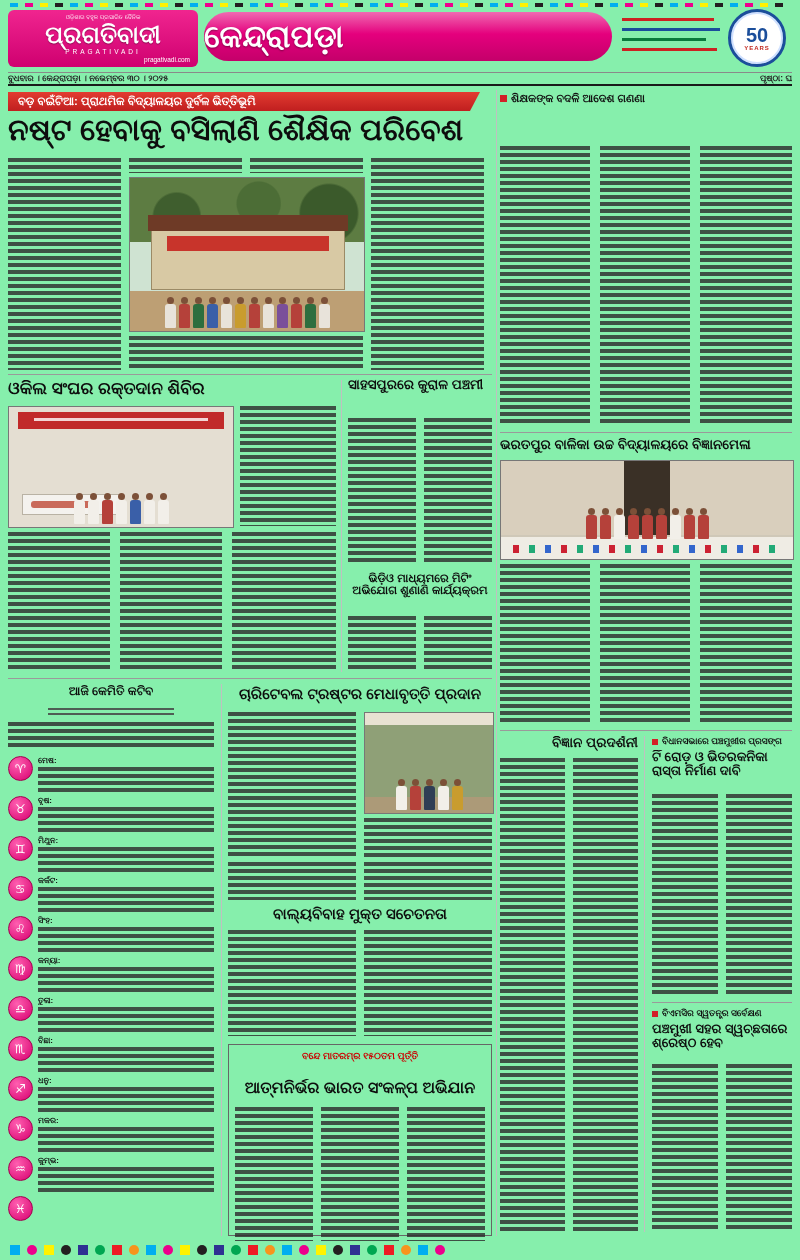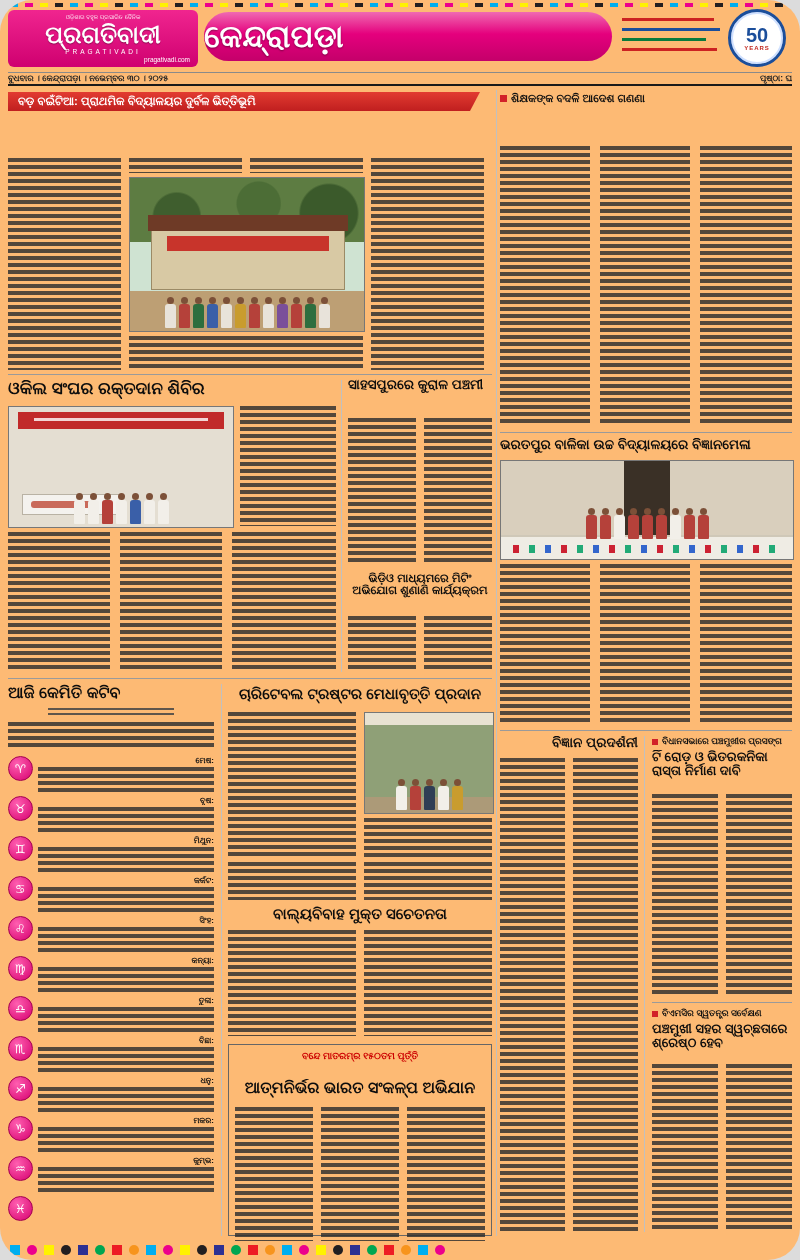--- a/index.html
+++ b/index.html
@@ -1,17 +1,17 @@
 <!DOCTYPE html>
 <html><head>
 <meta charset="utf-8">
 <style>
   html,body{margin:0;padding:0;background:#dcdcdc;}
-  #page{position:relative;width:800px;height:1260px;margin:0 auto;background:#fdba74;
-        font-family:"Liberation Sans","DejaVu Sans",sans-serif;overflow:hidden;border-radius:32px;}
+  #page{position:relative;width:800px;height:1260px;margin:0 auto;background:#86efac;
+        font-family:"Liberation Sans","DejaVu Sans",sans-serif;overflow:hidden;}
   .abs{position:absolute;box-sizing:border-box;}
   .clip{overflow:hidden;}
 
   
   .sim{background-image:repeating-linear-gradient(to bottom,#2e2e2e 0px,#2e2e2e 4px,transparent 4px,transparent 7px);opacity:.82;}
   .sim-s{background-image:repeating-linear-gradient(to bottom,#444 0px,#444 2.5px,transparent 2.5px,transparent 5px);opacity:.85;}
   .sim-red{background-image:repeating-linear-gradient(to bottom,#c22 0px,#c22 3px,transparent 3px,transparent 6px);}
   .sim-blue{background-image:repeating-linear-gradient(to bottom,#1b4e9b 0px,#1b4e9b 3px,transparent 3px,transparent 6px);}
   .sim-green{background-image:repeating-linear-gradient(to bottom,#0a7a3c 0px,#0a7a3c 3px,transparent 3px,transparent 6px);}
 
@@ -73,28 +73,28 @@
   .scienceph .table{position:absolute;left:0;bottom:0;right:0;height:22%;background:#efece4;
     border-top:2px solid #cfc8b8;}
   .scienceph .items{position:absolute;left:4%;bottom:6%;width:92%;height:8%;
     background:repeating-linear-gradient(90deg,#c23 0 6px,transparent 6px 16px,#2a7 16px 22px,transparent 22px 32px,#36c 32px 38px,transparent 38px 48px);}
 
   .scholarph{background:#8fa077;}
   .scholarph .strip{position:absolute;left:0;top:0;right:0;height:12%;background:#e8e2d2;}
   .scholarph .floor{position:absolute;left:0;bottom:0;right:0;height:16%;background:#ac9a78;}
 
   
-  .h-title{font-size:16px;font-weight:bold;color:#0d0d0d;overflow:hidden;}
+  .h-title{font-size:12px;font-weight:bold;text-align:center;color:#0d0d0d;overflow:hidden;}
   #horoscope-list{display:flex;flex-direction:column;gap:4px;}
   .h-row{display:flex;gap:5px;height:36px;}
   .h-ico{width:23px;height:23px;border-radius:50%;flex:0 0 23px;color:#fff;font-size:12px;
     background:radial-gradient(circle at 35% 30%,#ff5fb0,#d6006f);display:flex;align-items:center;justify-content:center;
     border:1px solid #a3004f;}
   .h-txt{flex:1;display:flex;flex-direction:column;overflow:hidden;}
-  .h-name{font-size:8px;line-height:9px;height:9px;color:#111;overflow:hidden;text-align:right;}
+  .h-name{font-size:8px;line-height:9px;height:9px;color:#111;overflow:hidden;}
   .h-sim{flex:1;margin-top:2px;}
 
   
   .box{border:1px solid #666;}
 
   
   .marks{display:flex;gap:7px;align-items:center;}
   .mark{width:8px;height:4px;flex:0 0 auto;}
   .marks.bottom .mark{width:10px;height:10px;}
   .mark.round{border-radius:50%;}
@@ -184,20 +184,21 @@
 
   <div class="abs dateline" style="left:8px;top:72px;width:784px;height:14px;">
     <span>ବୁଧବାର  ।  କେନ୍ଦ୍ରାପଡ଼ା  ।  ନଭେମ୍ବର ୩୦  ।  ୨୦୨୫</span>
     <span>ପୃଷ୍ଠା: ଘ</span>
   </div>
 
   <div class="abs kicker-bar" style="left:8px;top:92px;width:472px;height:19px;">
     <span>ବଡ଼ ବଇଁଟିଆ: ପ୍ରାଥମିକ ବିଦ୍ୟାଳୟର ଦୁର୍ବଳ ଭିତ୍ତିଭୂମି</span>
   </div>
 
+  <div class="abs headline clip" style="left:8px;top:114px;width:484px;height:40px;font-size:30px;">ନଷ୍ଟ ହେବାକୁ ବସିଲାଣି ଶୈକ୍ଷିକ ପରିବେଶ</div>
 
   <div class="abs sim" style="left:8px;top:158px;width:113px;height:212px;"></div>
   <div class="abs sim" style="left:129px;top:158px;width:113px;height:15px;"></div>
   <div class="abs sim" style="left:250px;top:158px;width:113px;height:15px;"></div>
   <div class="abs sim" style="left:371px;top:158px;width:113px;height:212px;"></div>
 
   <div class="photo school" style="left:129px;top:177px;width:234px;height:153px;">
     <div class="trees"></div>
     <div class="bldg">
       <div class="roof"></div>

